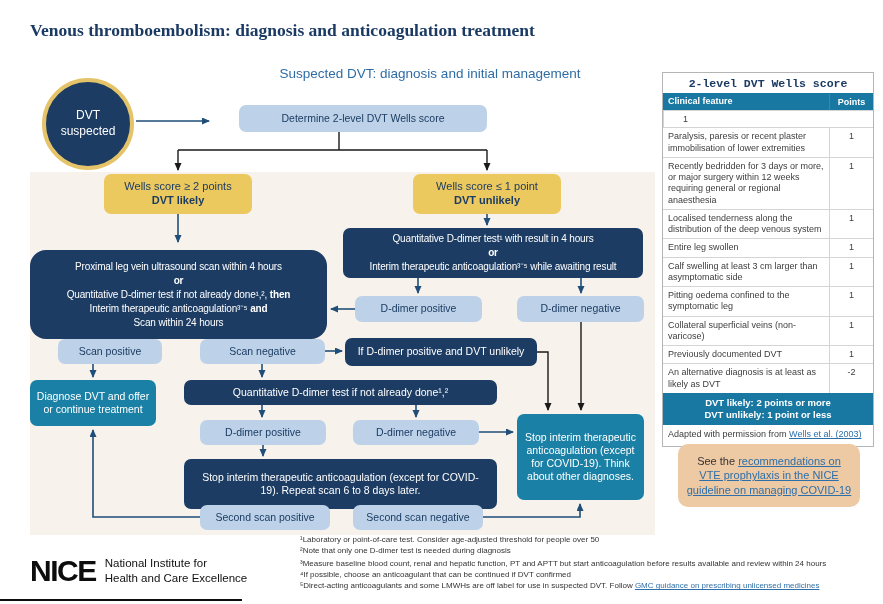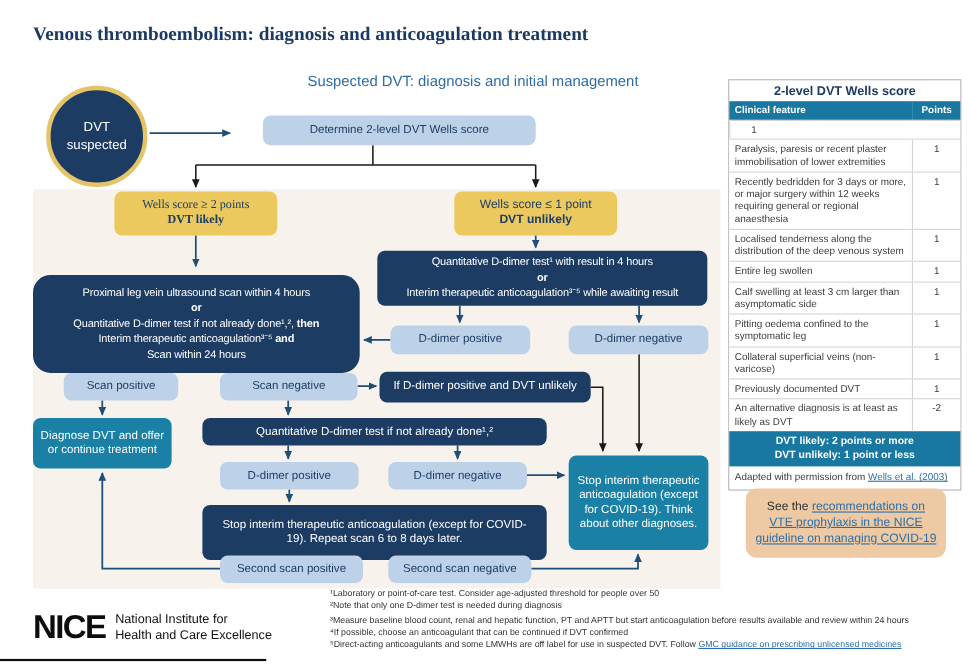--- a/index.html
+++ b/index.html
@@ -20,22 +20,22 @@
   .b { font-weight:bold; }
   .page-title { position:absolute; left:30px; top:20px; font-family:"Liberation Serif", serif; font-weight:bold;
                 font-size:17.5px; color:#1b3a63; z-index:2; }
   .subtitle { position:absolute; left:180px; top:66px; width:500px; text-align:center; font-size:13.5px;
               color:#2e6da4; z-index:2; }
   .start-circle { position:absolute; left:42px; top:78px; width:92px; height:92px; border-radius:50%;
                   background:#1c3c63; border:4px solid #e5c368; color:#fff; display:flex; align-items:center;
                   justify-content:center; text-align:center; font-size:12px; line-height:1.3; z-index:2; padding:6px; }
   
   .wells { position:absolute; left:662px; top:72px; width:212px; background:#fff; border:1px solid #b5b5b5; z-index:2; }
-  .wt-title { text-align:center; font-weight:bold; font-size:11.5px; color:#1b3a63; padding:4px 2px 3px; }
-  .wt-head { display:flex; background:#1878a2; color:#fff; font-weight:bold; font-size:9px; }
+  .wt-title { text-align:center; font-weight:bold; font-size:11.5px; color:#1b3a63; padding:4px 2px 3px;font-family:Liberation Mono, monospace; }
+  .wt-head { display:flex; background:#1878a2; color:#fff; font-weight:bold; font-size:9px;align-items:center; }
   .wt-row { display:flex; border-top:1px solid #d4d4d4; font-size:9px; color:#3d3d3d; background:#fff; }
   .wt-feat { flex:1; padding:3px 5px; line-height:1.25; }
   .wt-pts { width:44px; text-align:center; padding:3px 2px; border-left:1px solid #d4d4d4; }
   .wt-head .wt-pts { border-left:1px solid #ffffff22; }
   .wt-summary { background:#1878a2; color:#fff; font-weight:bold; font-size:9.5px; text-align:center;
                 padding:4px 2px; line-height:1.3; }
   .wt-attr { font-size:9px; color:#3d3d3d; padding:4px 5px 5px; line-height:1.3; }
   a.lnk { color:#2e6fa8; text-decoration:underline; cursor:pointer; }
   
   .covid { position:absolute; left:678px; top:444px; width:182px; background:#edc9a4; border-radius:10px;
@@ -100,21 +100,21 @@
   </svg>
 
   <div class="start-circle">
     <span>DVT suspected</span>
   </div>
 
   <div class="box lblue f105" style="left:215px; top:105px; width:248px; height:27px;margin-left:24px;">
     <span>Determine 2-level DVT Wells score</span>
   </div>
 
-  <div class="box yellow f11" style="left:104px; top:174px; width:148px; height:40px;font-family:Liberation Serif, serif;">
+  <div class="box yellow f11" style="left:104px; top:174px; width:148px; height:40px;">
     <div>Wells score ≥ 2 points</div>
     <div class="b">DVT likely</div>
   </div>
 
   <div class="box yellow f11" style="left:413px; top:174px; width:148px; height:40px;">
     <div>Wells score ≤ 1 point</div>
     <div class="b">DVT unlikely</div>
   </div>
 
   <div class="box navy f10" style="left:30px; top:250px; width:297px; height:89px; line-height:1.4;border-radius:16px;">

